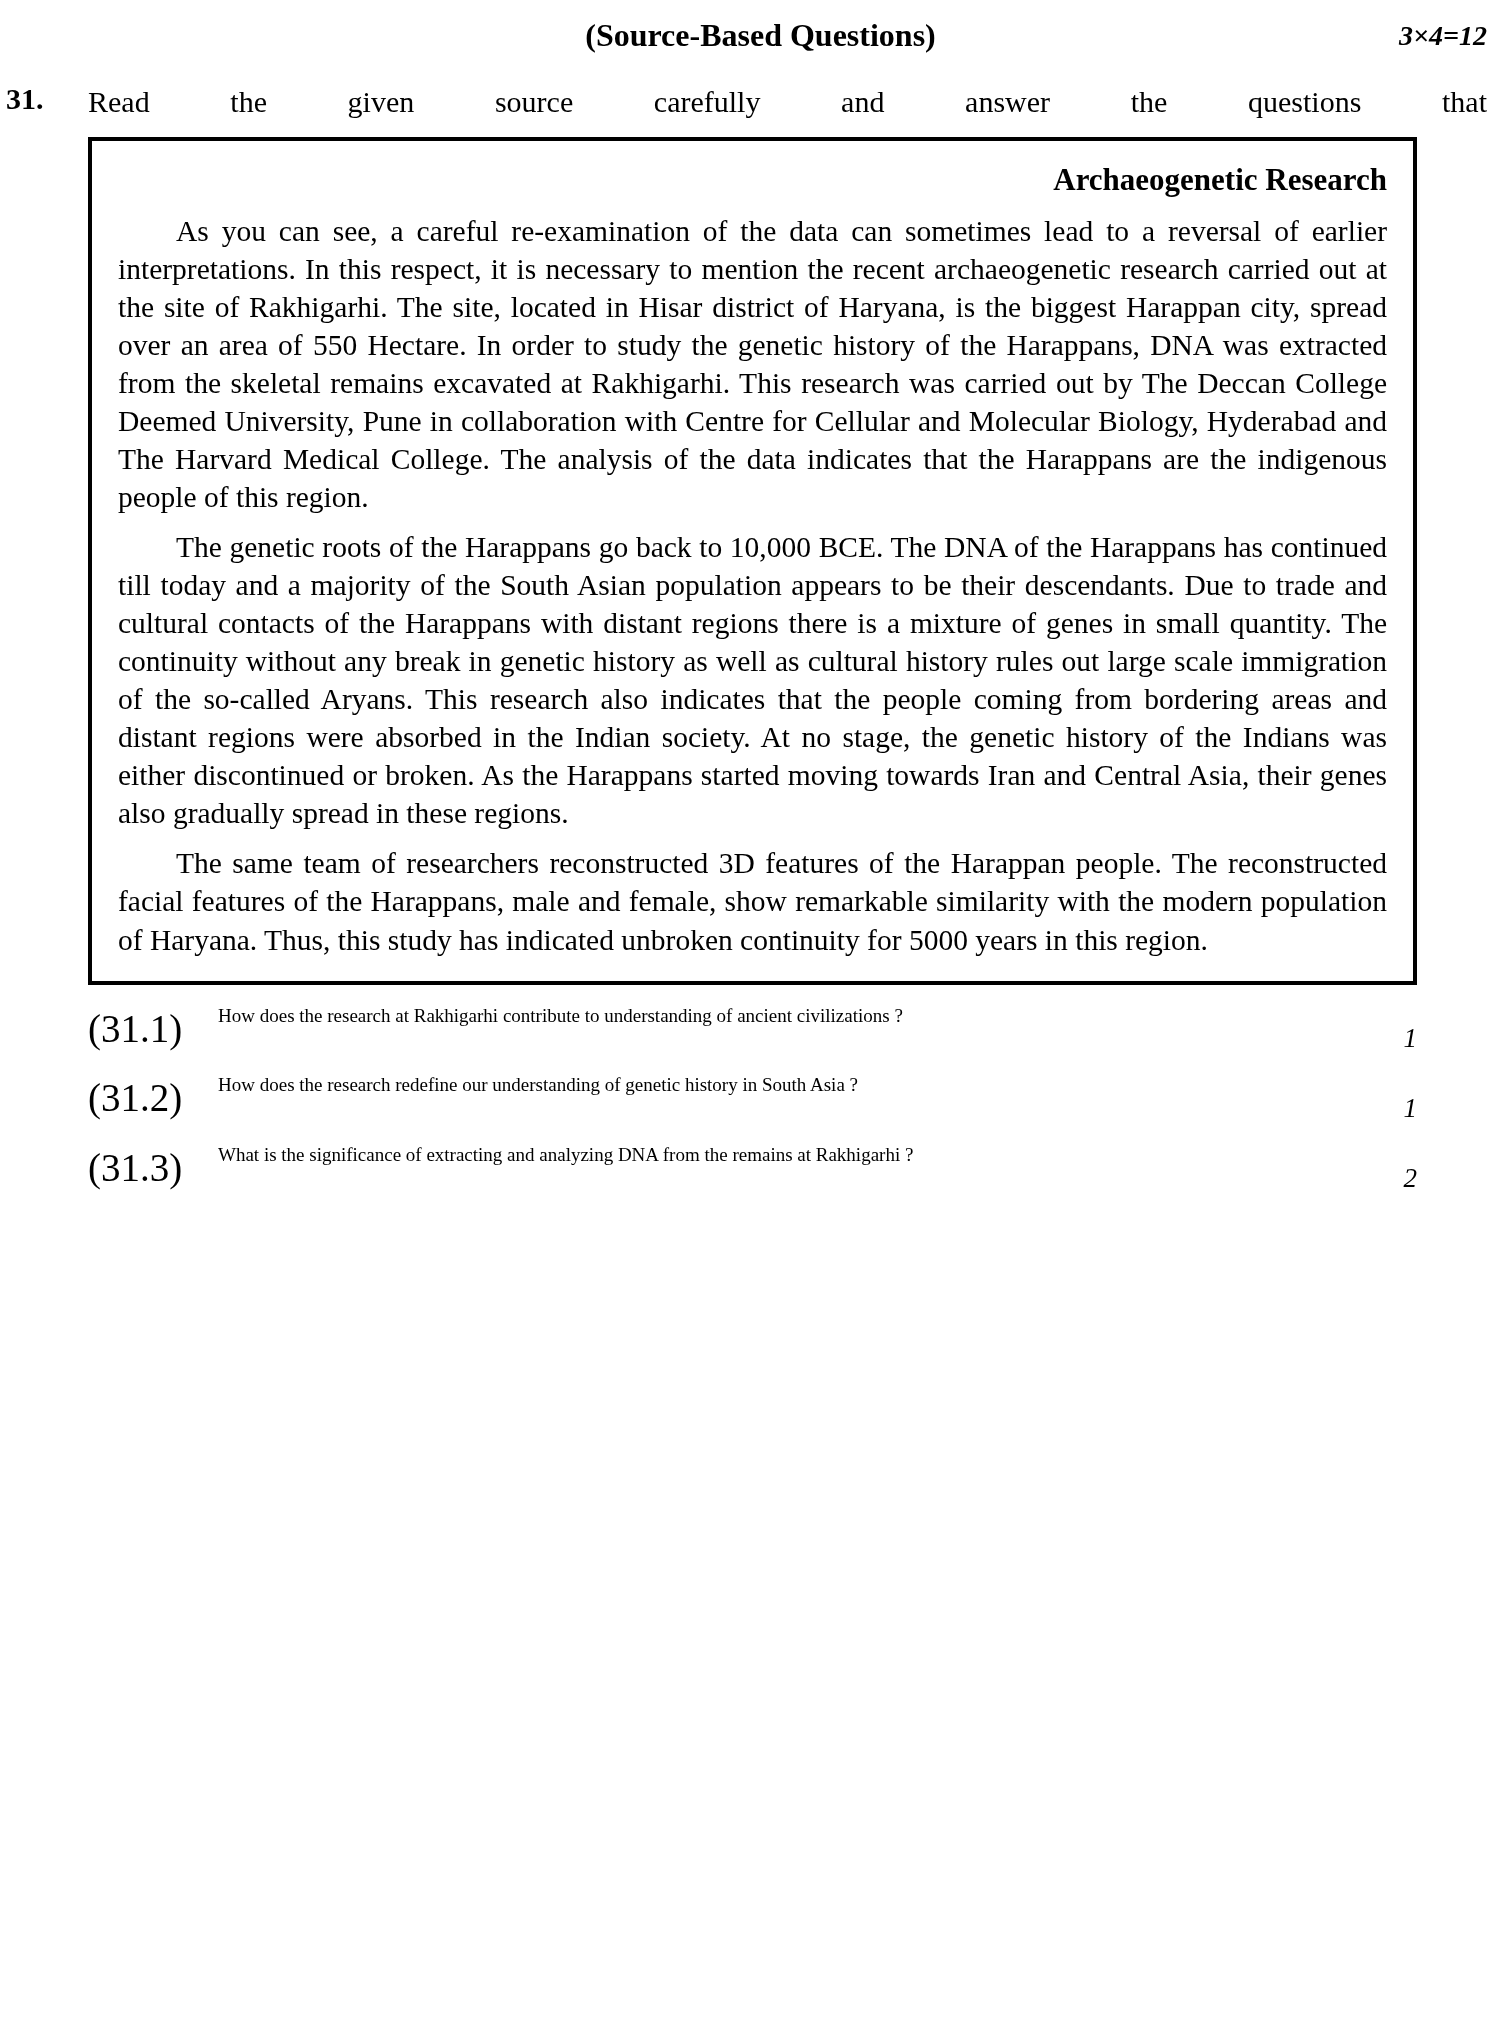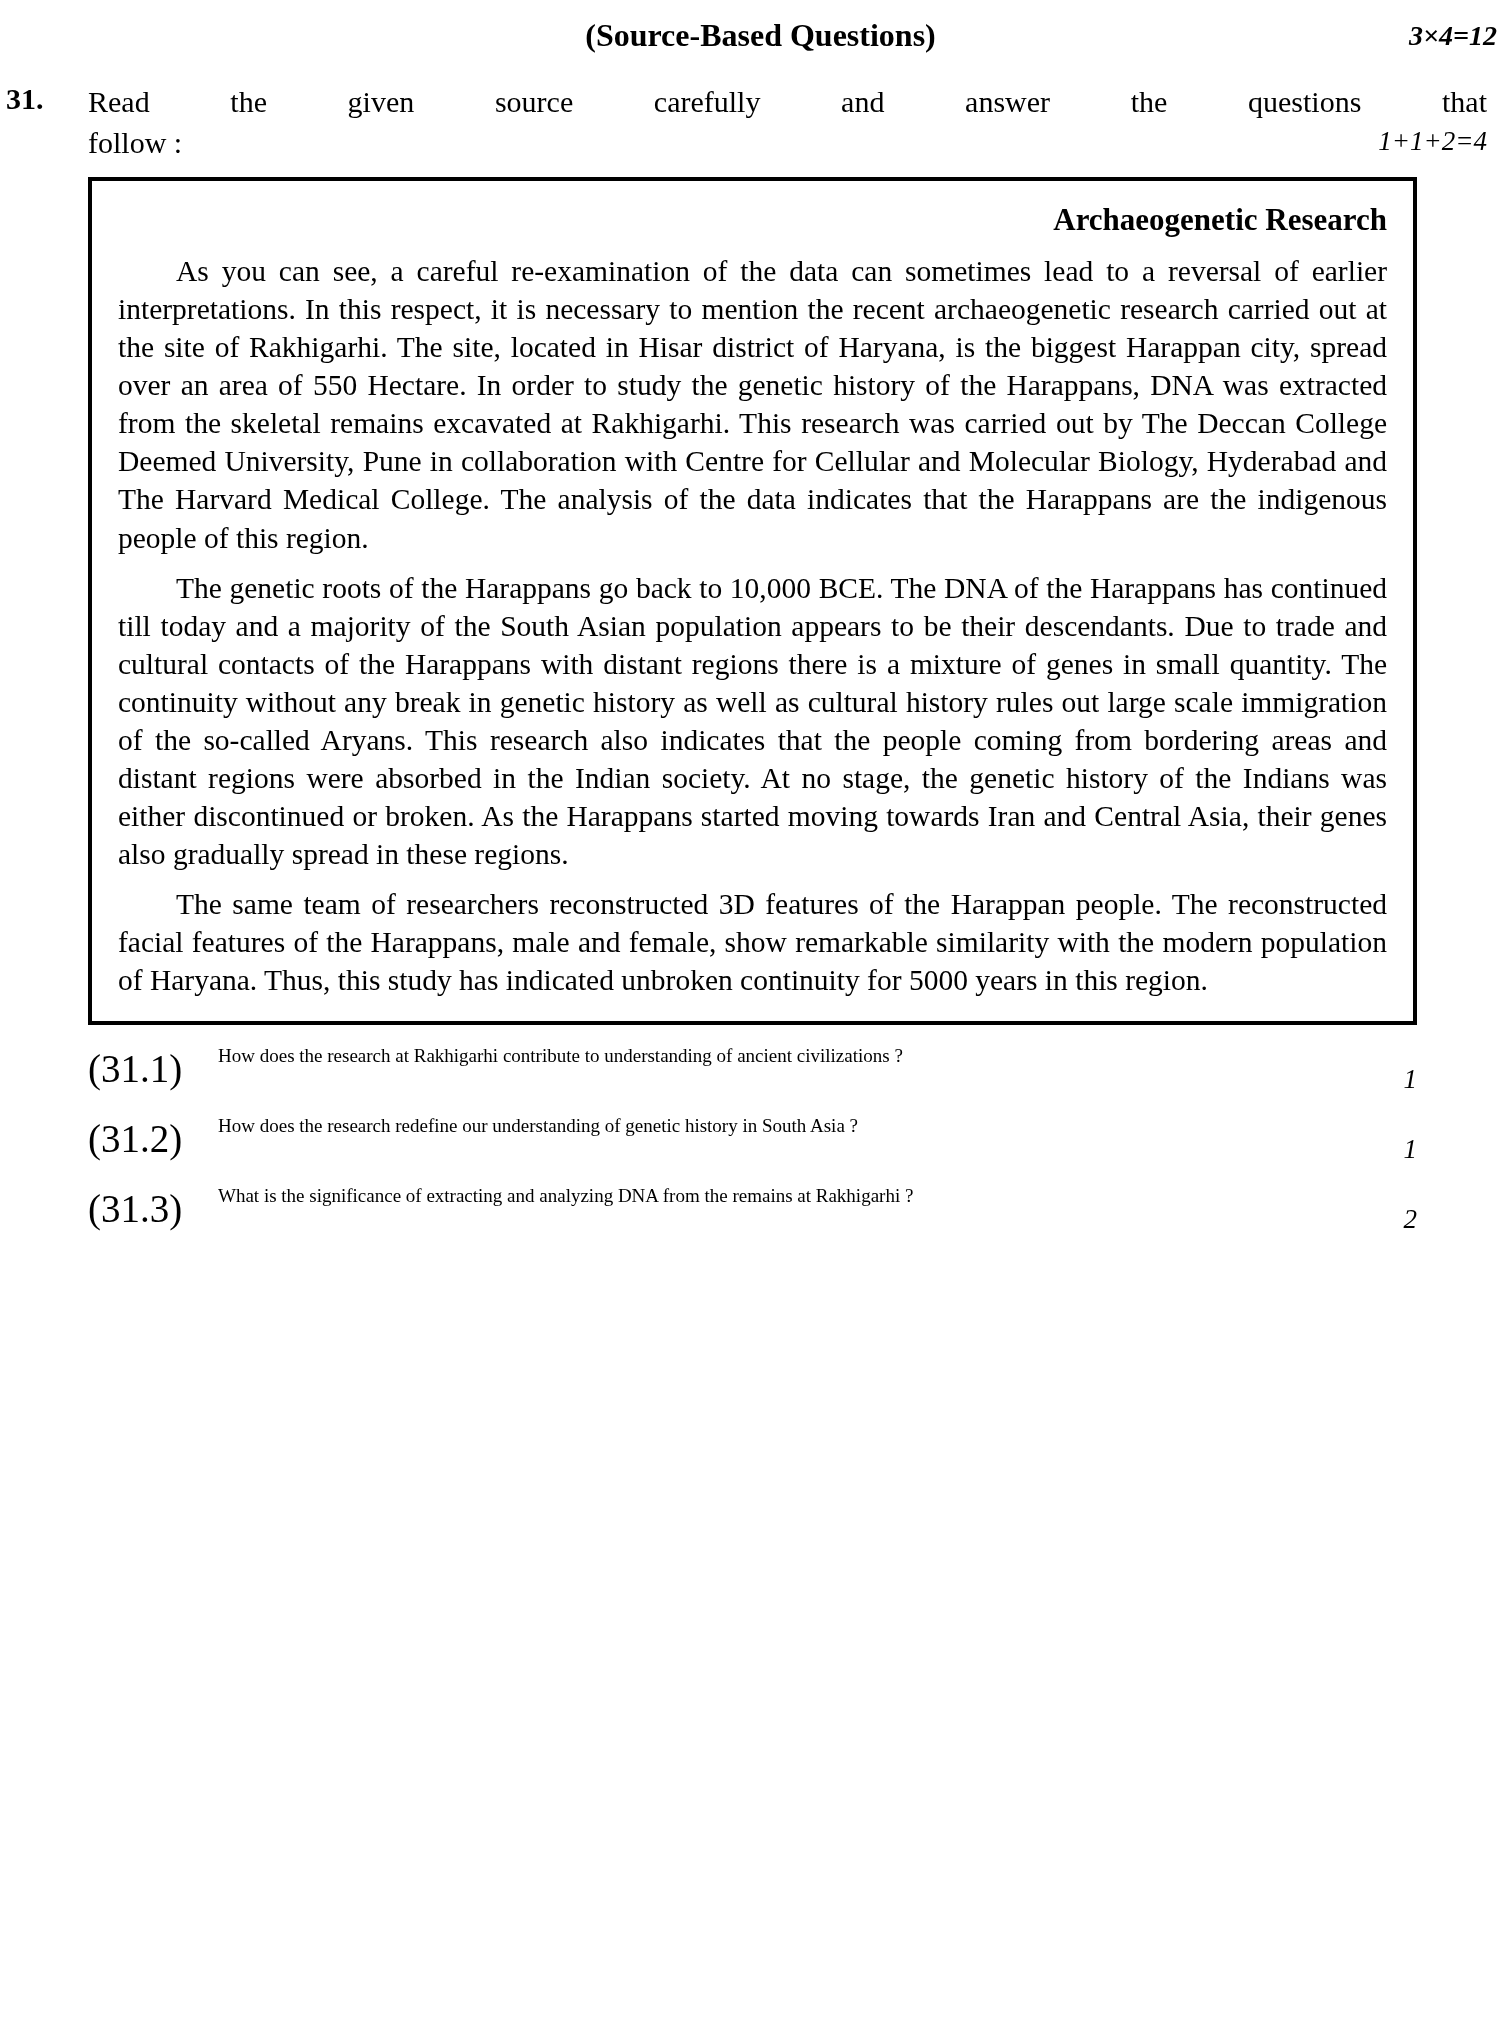--- a/index.html
+++ b/index.html
@@ -40,21 +40,21 @@
   .subsection-title {
     text-align: center;
     font-size: 32px;
     font-weight: bold;
     margin: 0;
     line-height: 1.1;
     padding-left: 16px;
   }
   .marks-top {
     position: absolute;
-    right: 8px;
+    right: 18px;
     top: 2px;
     font-size: 28px;
     font-weight: bold;
     font-style: italic;
   }
 
   
   .q-stem {
     position: relative;
     margin-top: 18px;
@@ -161,24 +161,20 @@
 
   <div class="subsection-row">
     <h2 class="subsection-title">(Source-Based Questions)</h2>
     <span class="marks-top">3×4=12</span>
   </div>
 
   <div class="q-stem">
     <span class="q-number">31.</span>
     <div class="q-stem-text">
       <span class="lead-line">Read the given source carefully and answer the questions that</span>
-      <span class="stem-second">
-        <span>follow :</span>
-        <span class="marks-stem">1+1+2=4</span>
-      </span>
     </div>
   </div>
 
   <div class="source-box">
     <h3 class="source-title">Archaeogenetic Research</h3>
     <p class="source-para">As you can see, a careful re-examination of the data can sometimes lead to a reversal of earlier interpretations. In this respect, it is necessary to mention the recent archaeogenetic research carried out at the site of Rakhigarhi. The site, located in Hisar district of Haryana, is the biggest Harappan city, spread over an area of 550 Hectare. In order to study the genetic history of the Harappans, DNA was extracted from the skeletal remains excavated at Rakhigarhi. This research was carried out by The Deccan College Deemed University, Pune in collaboration with Centre for Cellular and Molecular Biology, Hyderabad and The Harvard Medical College. The analysis of the data indicates that the Harappans are the indigenous people of this region.</p>
     <p class="source-para">The genetic roots of the Harappans go back to 10,000 BCE. The DNA of the Harappans has continued till today and a majority of the South Asian population appears to be their descendants. Due to trade and cultural contacts of the Harappans with distant regions there is a mixture of genes in small quantity. The continuity without any break in genetic history as well as cultural history rules out large scale immigration of the so-called Aryans. This research also indicates that the people coming from bordering areas and distant regions were absorbed in the Indian society. At no stage, the genetic history of the Indians was either discontinued or broken. As the Harappans started moving towards Iran and Central Asia, their genes also gradually spread in these regions.</p>
     <p class="source-para">The same team of researchers reconstructed 3D features of the Harappan people. The reconstructed facial features of the Harappans, male and female, show remarkable similarity with the modern population of Haryana. Thus, this study has indicated unbroken continuity for 5000 years in this region.</p>
   </div>
 

